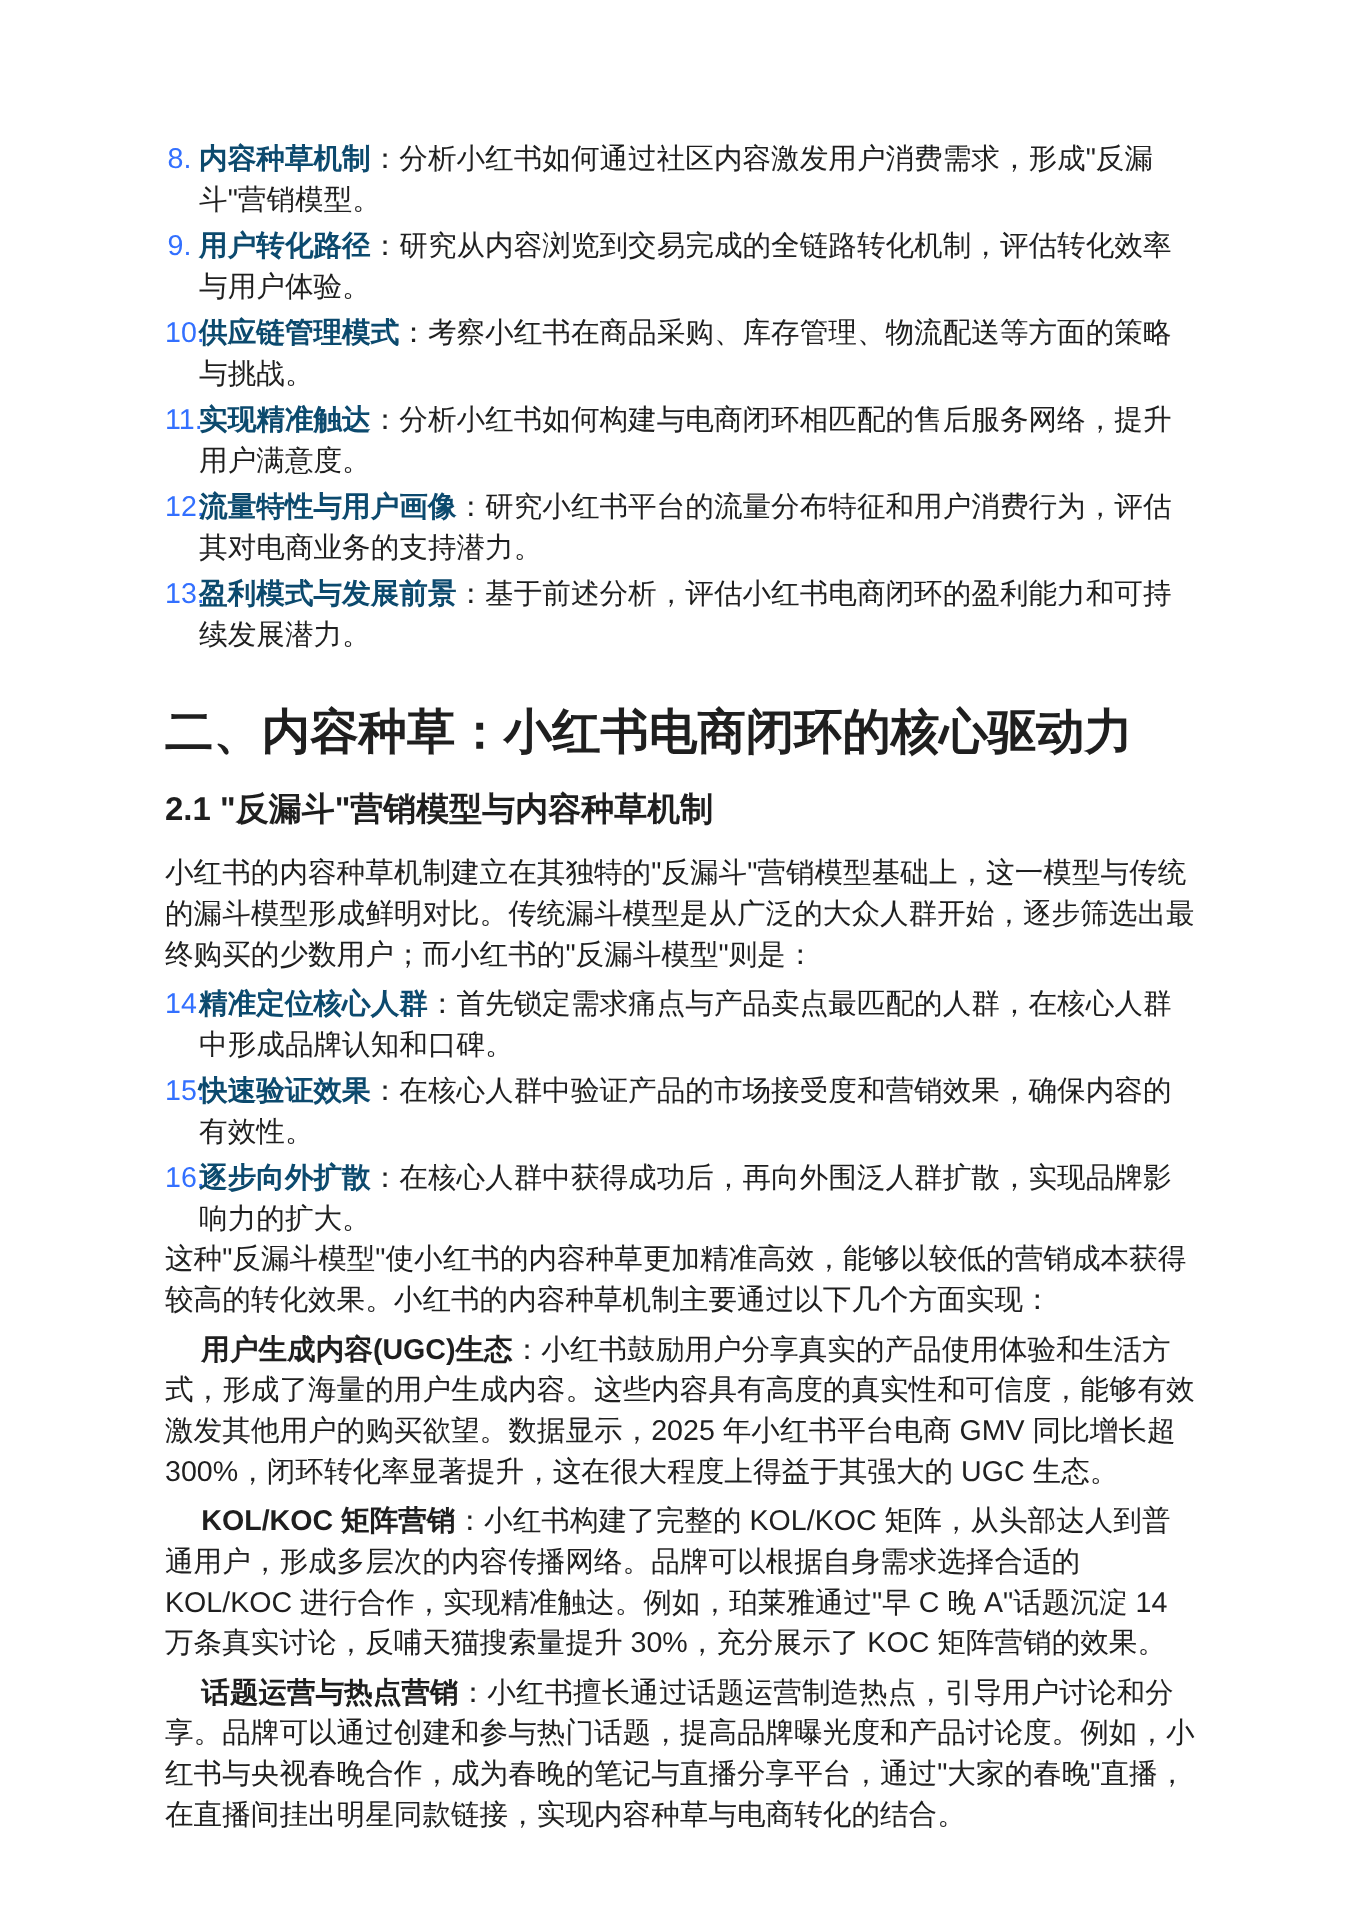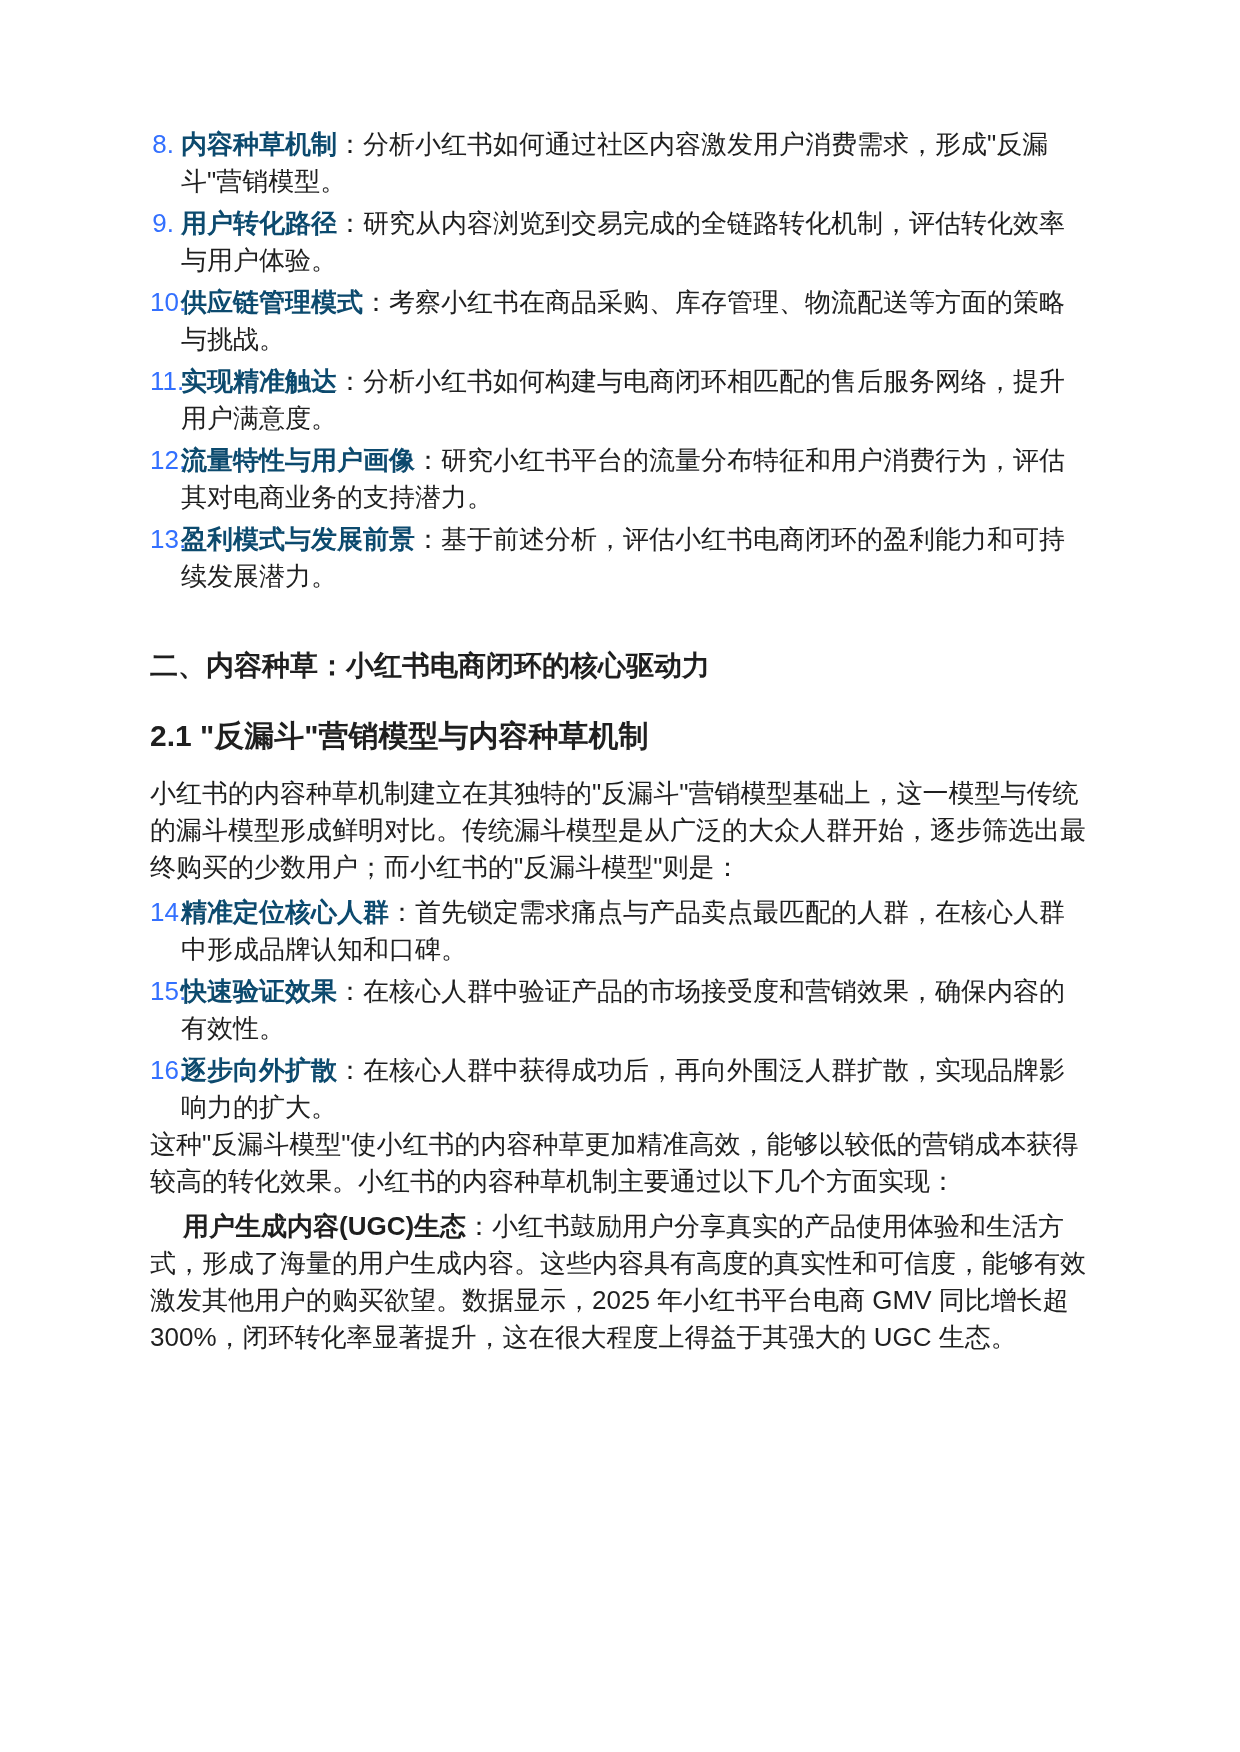--- a/index.html
+++ b/index.html
@@ -34,21 +34,21 @@
     flex: none;
     width: 24px;
     margin-right: 7px;
     text-align: right;
     color: #3370FF;
     white-space: nowrap;
   }
   .li-body { flex: 1 1 auto; }
   .term { font-weight: 700; color: #0c4a6e; }
   h2.sec {
-    font-size: 28px;
+    font-size: 44px;
     line-height: 50px;
     font-weight: 700;
     color: #1f1f1f;
     margin: 46px 0 24px 0;
   }
   h3.subsec {
     font-size: 30px;
     line-height: 42px;
     font-weight: 700;
     color: #1f1f1f;
@@ -110,15 +110,17 @@
     <li>
       <span class="li-marker">16.</span>
       <span class="li-body"><span class="term">逐步向外扩散</span><span>：</span><span>在核心人群中获得成功后，再向外围泛人群扩散，实现品牌影响力的扩大。</span></span>
     </li>
   </ol>
 
   <p class="para">这种"反漏斗模型"使小红书的内容种草更加精准高效，能够以较低的营销成本获得较高的转化效果。小红书的内容种草机制主要通过以下几个方面实现：</p>
 
   <p class="para"><span class="lead">用户生成内容(UGC)生态</span><span>：</span><span>小红书鼓励用户分享真实的产品使用体验和生活方式，形成了海量的用户生成内容。这些内容具有高度的真实性和可信度，能够有效激发其他用户的购买欲望。数据显示，2025 年小红书平台电商 GMV 同比增长超 300%，闭环转化率显著提升，这在很大程度上得益于其强大的 UGC 生态。</span></p>
 
+  <p class="para"><span class="lead">KOL/KOC 矩阵营销</span><span>：</span><span>小红书构建了完整的 KOL/KOC 矩阵，从头部达人到普通用户，形成多层次的内容传播网络。品牌可以根据自身需求选择合适的 KOL/KOC 进行合作，实现精准触达。例如，珀莱雅通过"早 C 晚 A"话题沉淀 14 万条真实讨论，反哺天猫搜索量提升 30%，充分展示了 KOC 矩阵营销的效果。</span></p>
 
+  <p class="para"><span class="lead">话题运营与热点营销</span><span>：</span><span>小红书擅长通过话题运营制造热点，引导用户讨论和分享。品牌可以通过创建和参与热门话题，提高品牌曝光度和产品讨论度。例如，小红书与央视春晚合作，成为春晚的笔记与直播分享平台，通过"大家的春晚"直播，在直播间挂出明星同款链接，实现内容种草与电商转化的结合。</span></p>
 
 </div>
 
 </body></html>

